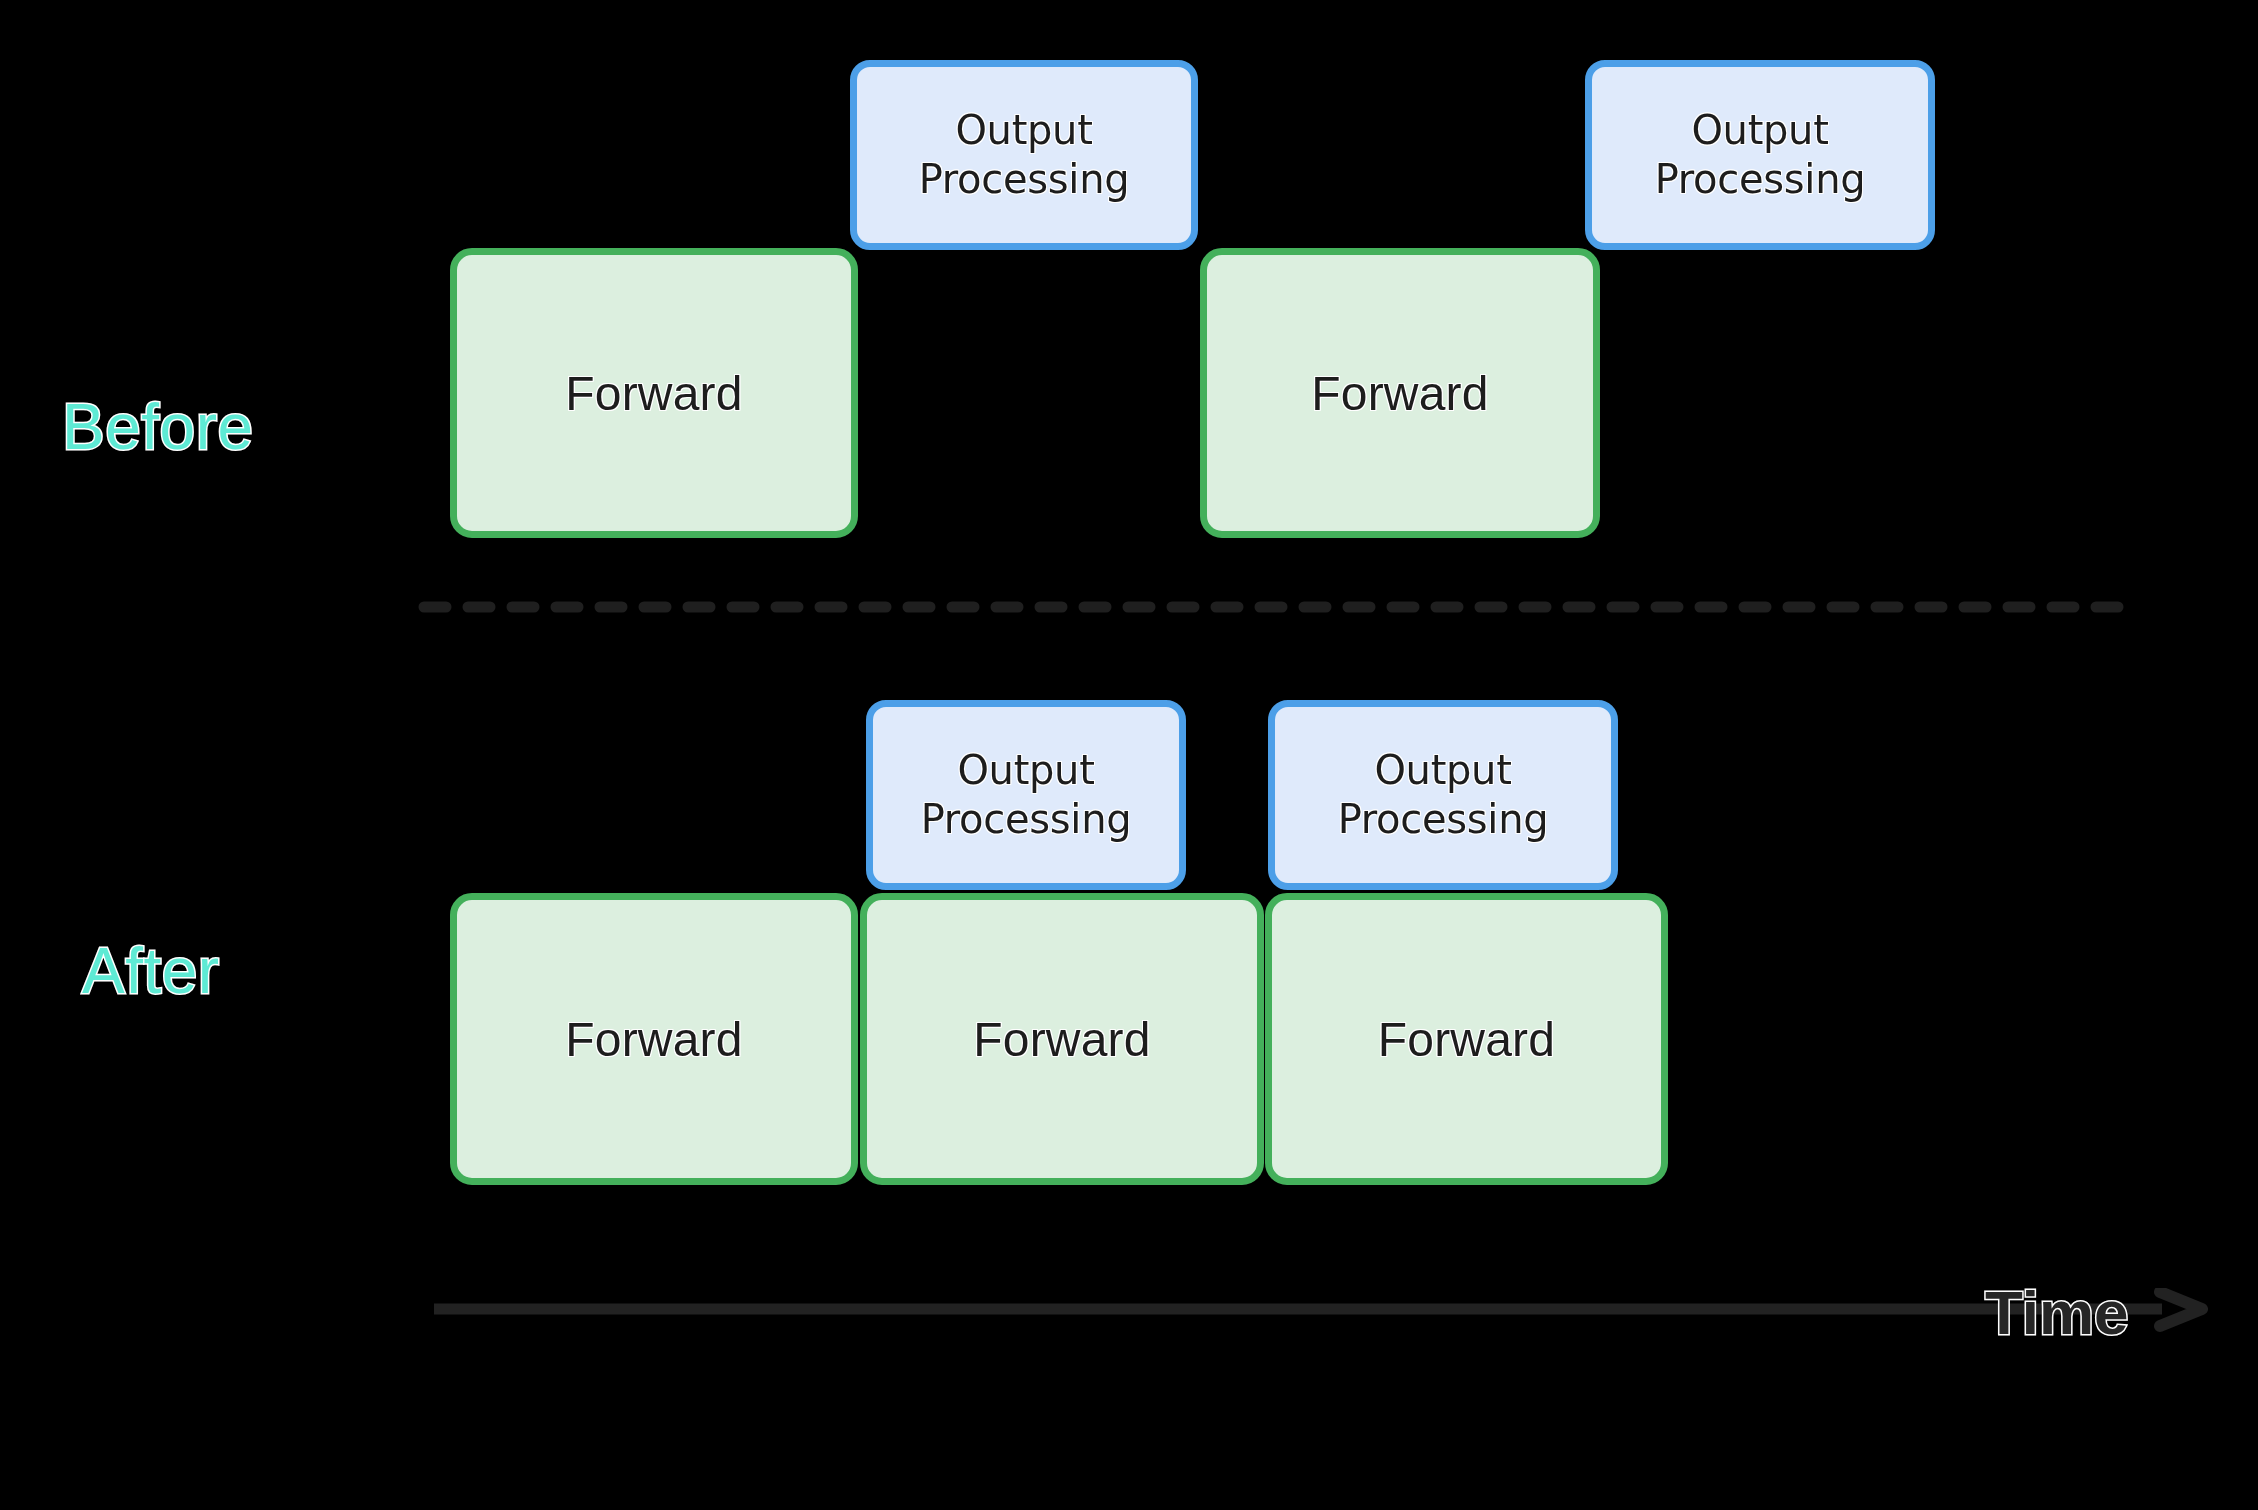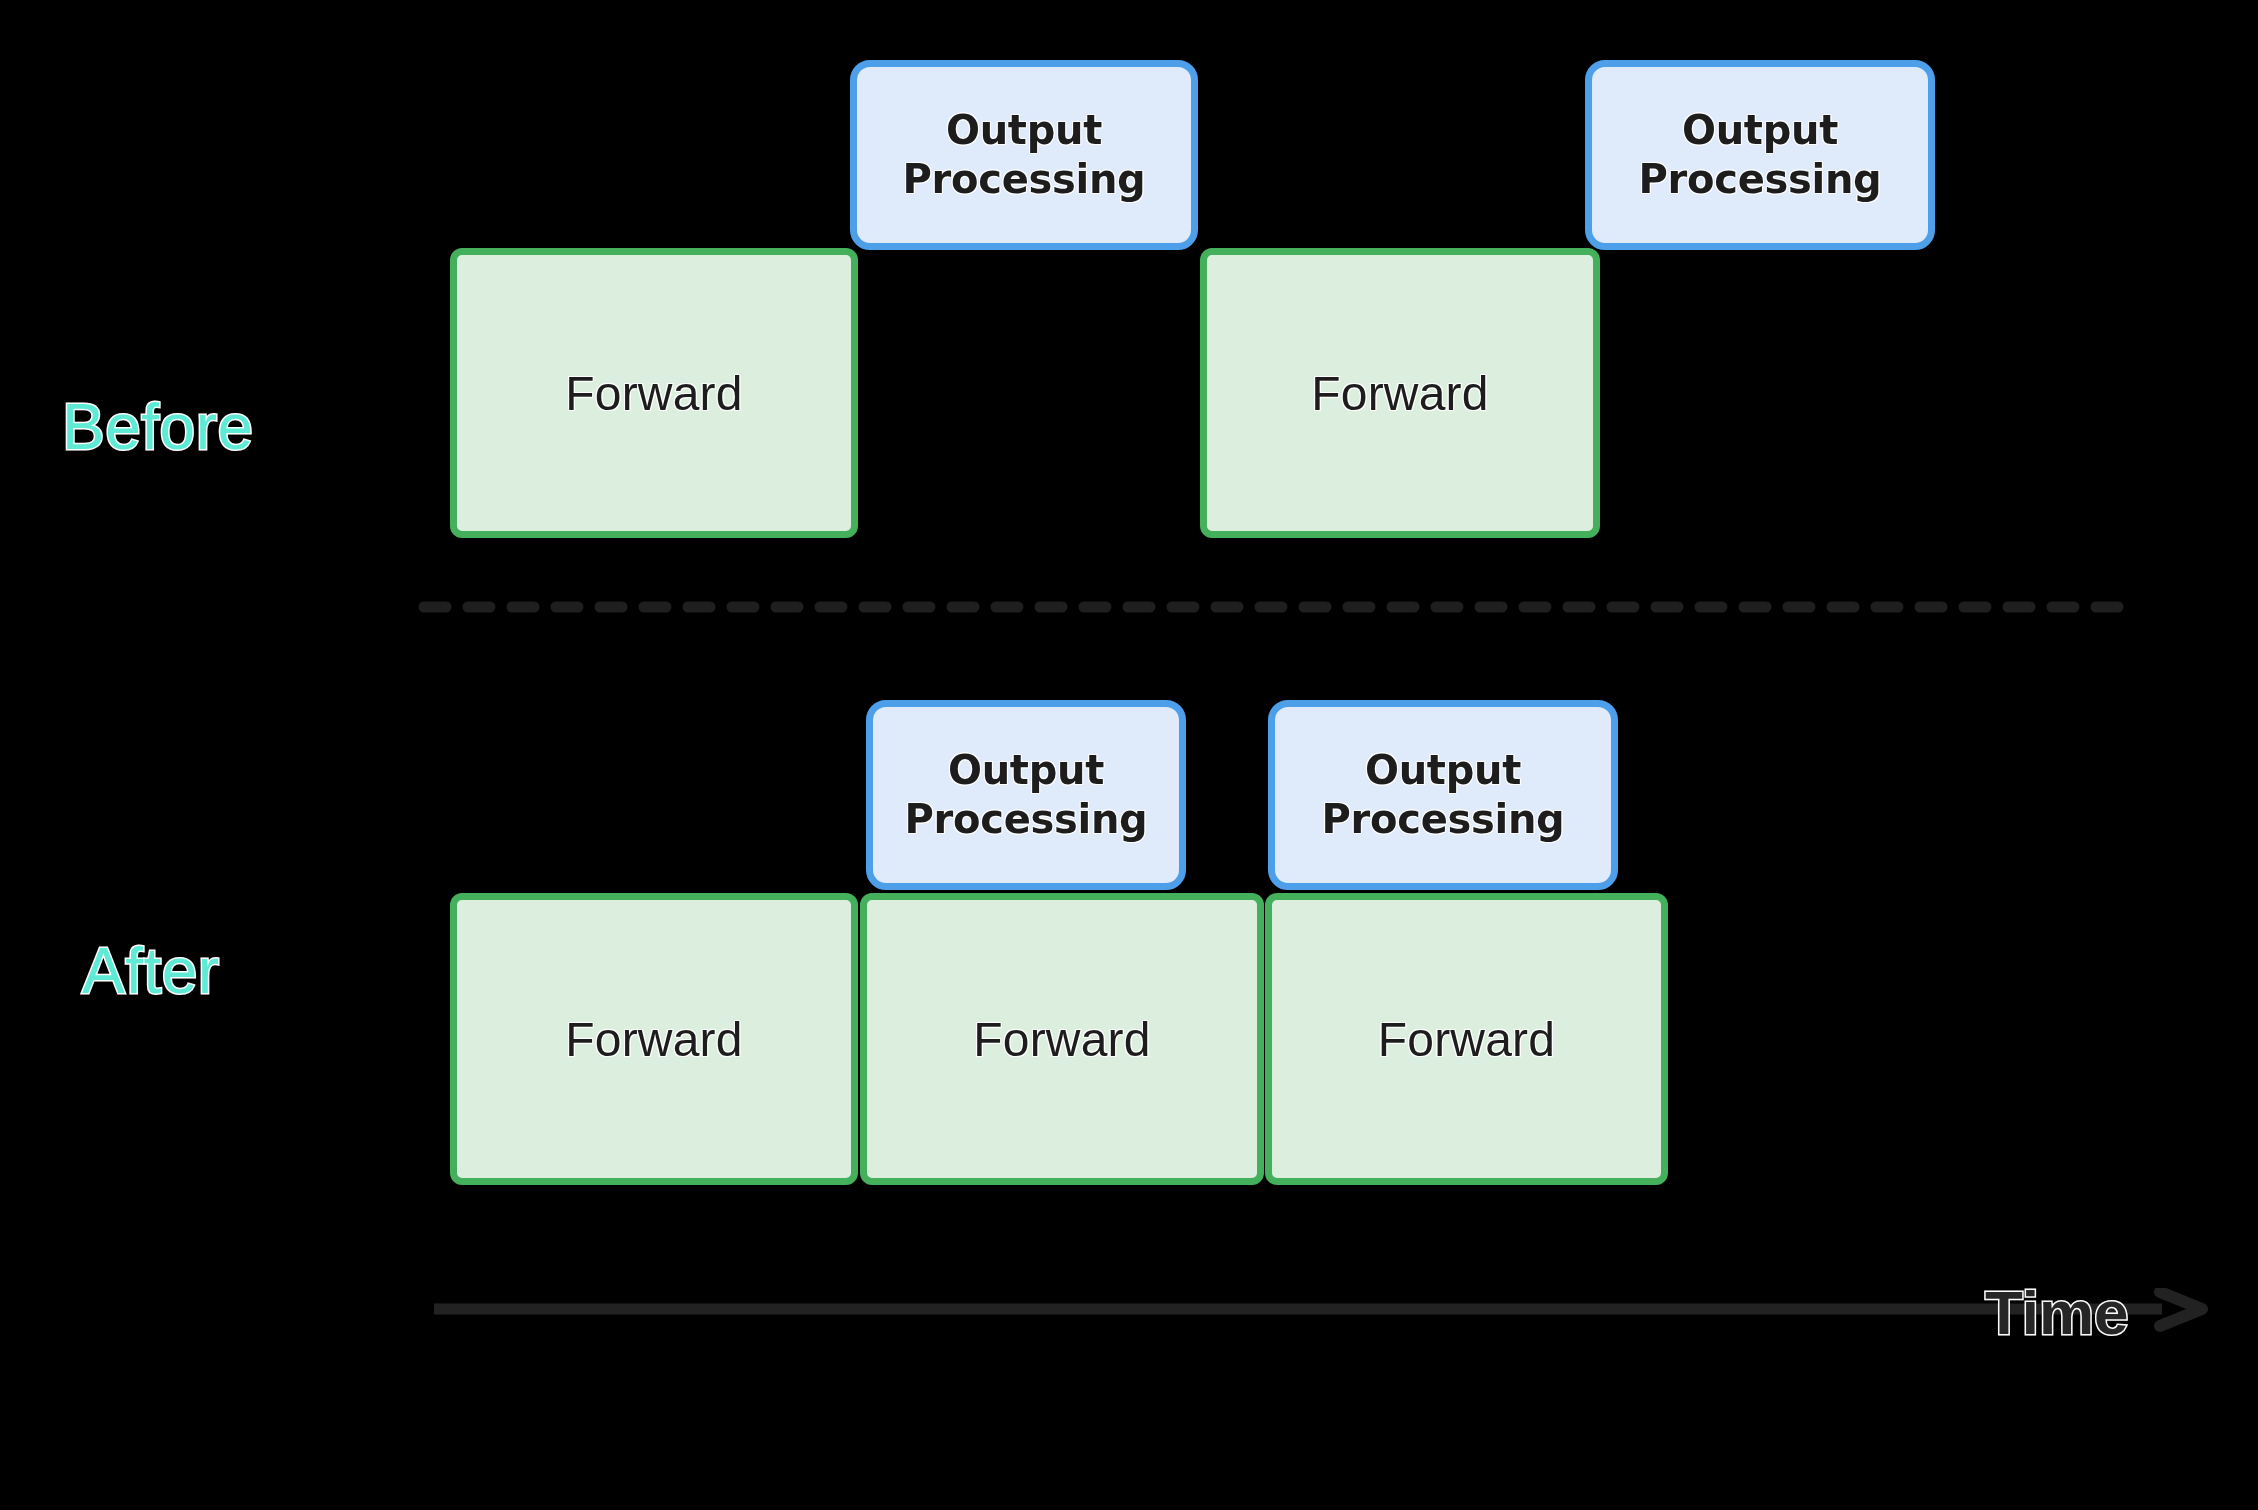--- a/index.html
+++ b/index.html
@@ -62,38 +62,38 @@
     text-shadow:
        1px  0 0 #ffffff, -1px  0 0 #ffffff,
        0  1px 0 #ffffff,  0 -1px 0 #ffffff,
        1px  1px 0 #ffffff, -1px  1px 0 #ffffff,
        1px -1px 0 #ffffff, -1px -1px 0 #ffffff;
   }
 
   .box.forward {
     background: #dcefdf;
     border: 7px solid #44b05b;
-    border-radius: 12px;
+    border-radius: 22px;
   }
   .box.forward .box-label {
     font-family: "Liberation Sans", sans-serif;
     font-weight: 400;
     font-size: 48px;
     letter-spacing: 0.2px;
   }
 
   .box.output {
     background: #dfeafb;
     border: 7px solid #4c9fe8;
     border-radius: 20px;
     z-index: 5;
   }
   .box.output .box-label {
     font-family: "DejaVu Sans", sans-serif;
-    font-weight: bold;
+    font-weight: normal;
     font-size: 40px;
     line-height: 1.22;
     letter-spacing: -0.3px;
   }
 
   
   .divider {
     position: absolute;
     left: 418px;
     top: 601px;

